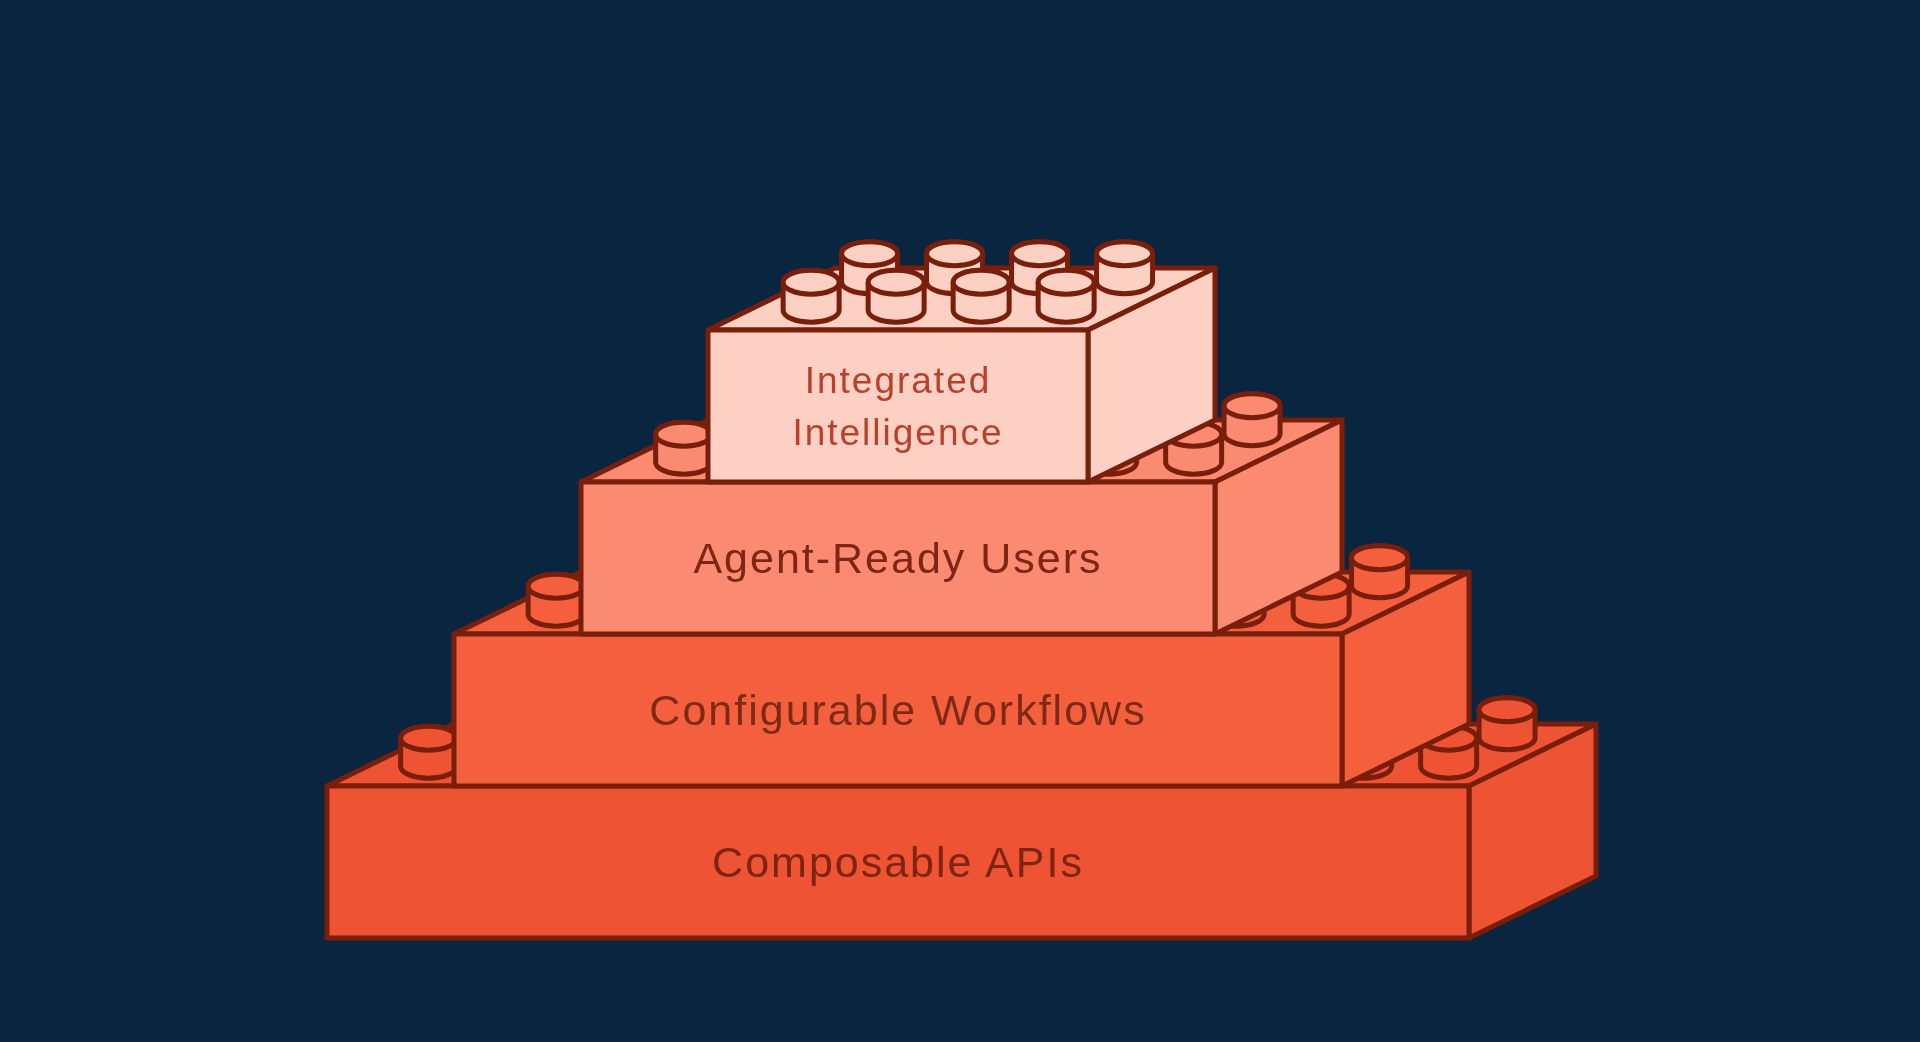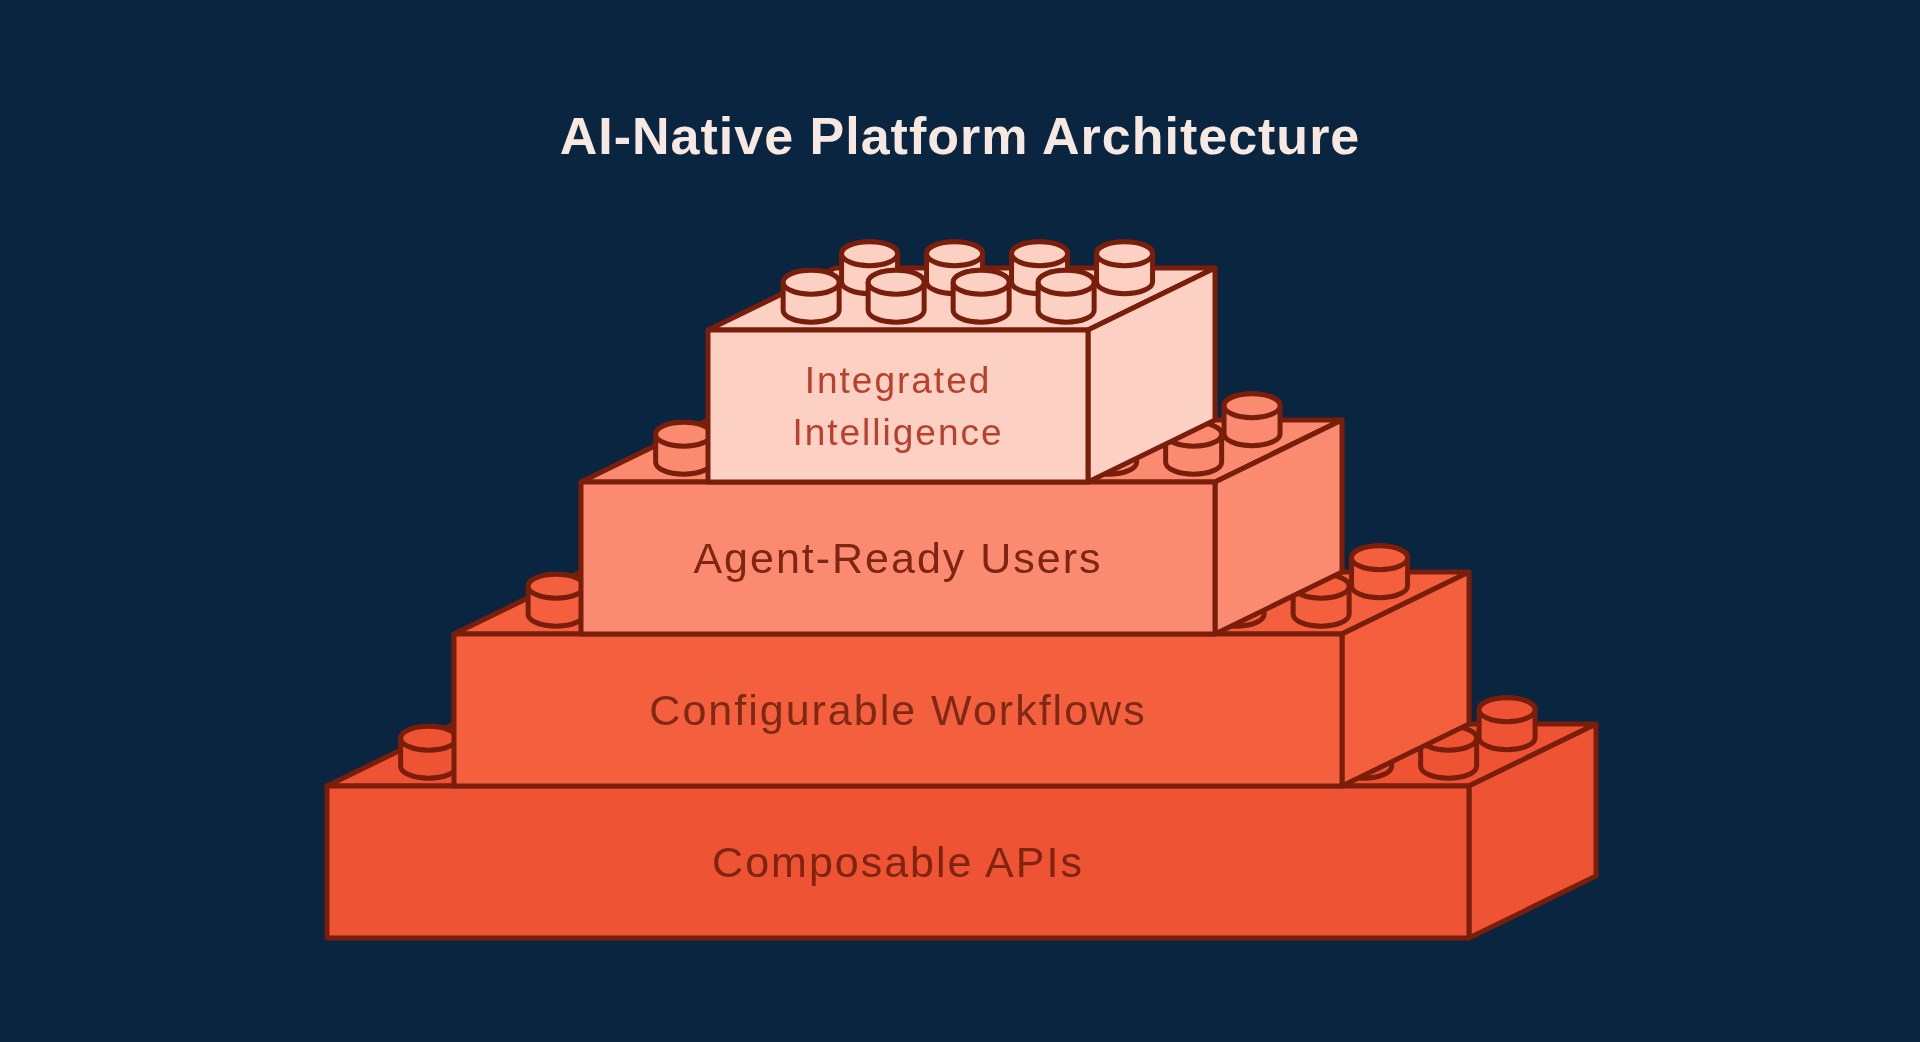--- a/index.html
+++ b/index.html
@@ -34,21 +34,20 @@
   }
   svg#diagram text.brick-label {
     font-family: "Liberation Sans", "DejaVu Sans", sans-serif;
     letter-spacing: 2px;
   }
 </style>
 </head>
 <body style="background: rgb(10, 37, 64);">
 
 <div class="stage">
-  <h1 class="title" style="color: rgb(247, 233, 226);">AI-Native Platform Architecture</h1>
   <svg id="diagram" viewBox="0 0 1920 1042" width="1920" height="1042" xmlns="http://www.w3.org/2000/svg">
       <rect x="0" y="0" width="1920" height="1042" fill="#0A2540"></rect>
       <g>
         <polygon points="327,786 454,724 1596,724 1469,786" fill="#EE5334" stroke="#7A1E0C" stroke-width="5" stroke-linejoin="round"></polygon>
         <polygon points="1469,786 1596,724 1596,876 1469,938" fill="#EE5334" stroke="#7A1E0C" stroke-width="5" stroke-linejoin="round"></polygon>
         <polygon points="327,786 1469,786 1469,938 327,938" fill="#EE5334" stroke="#7A1E0C" stroke-width="5" stroke-linejoin="round"></polygon>
         <g>
           <g>
             <path d="M 459.06 709.64 A 28 12 0 0 1 515.06 709.64 L 515.06 737.64 A 28 12 0 0 1 459.06 737.64 Z" fill="#EE5334" stroke="#7A1E0C" stroke-width="5" stroke-linejoin="round"></path>
             <ellipse cx="487.06" cy="709.64" rx="28" ry="12" fill="#EE5334" stroke="#7A1E0C" stroke-width="5"></ellipse>

